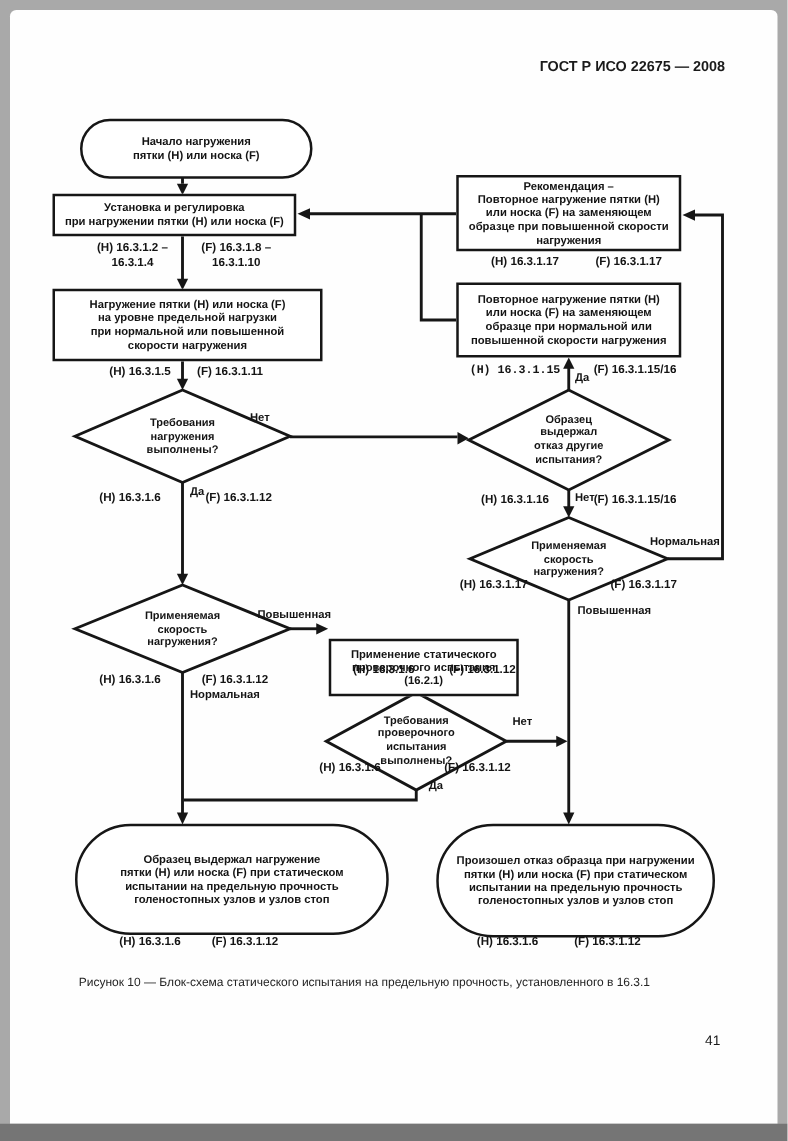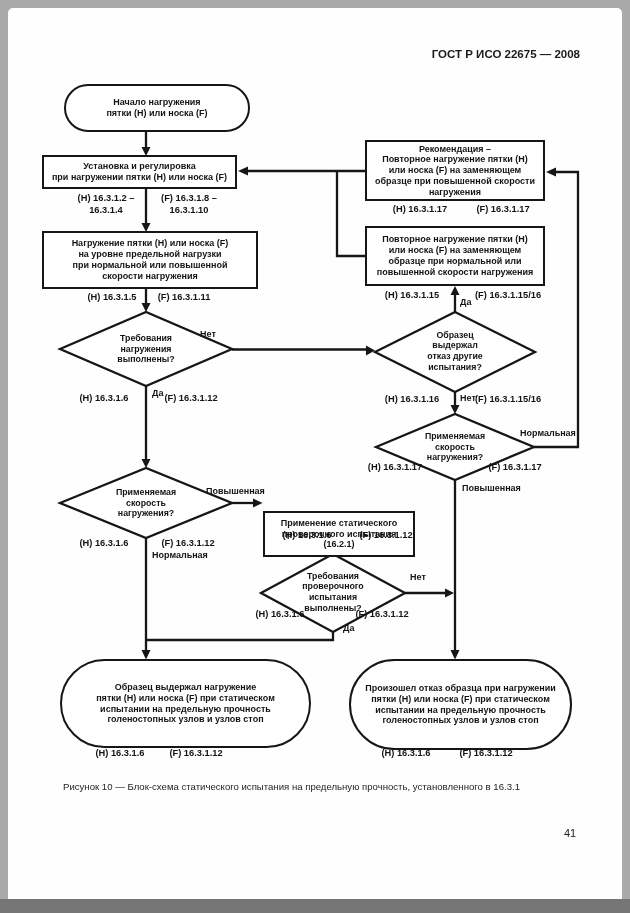--- a/index.html
+++ b/index.html
@@ -71,21 +71,21 @@
         <polygon points="60,349 146,312 232,349 146,386"></polygon>
         <polygon points="375,352 455,312 535,352 455,392"></polygon>
         <polygon points="376,447 455,414 534,447 455,480"></polygon>
         <polygon points="60,503 146,468 232,503 146,538"></polygon>
         <polygon points="261,593 333,554 405,593 333,632"></polygon>
       </g>
     </svg>
 
     <div class="hdr">ГОСТ Р ИСО 22675 — 2008</div>
 
-    <div class="pbox" style="left:64px;top:84px;width:186px;height:48px;border-radius:26px;">Начало нагружения
+    <div class="pbox" style="left:64px;top:95px;width:186px;height:48px;border-radius:26px;">Начало нагружения
 пятки (Н) или носка (F)</div>
 
     <div class="pbox" style="left:42px;top:155px;width:195px;height:34px;">Установка и регулировка
 при нагружении пятки (Н) или носка (F)</div>
 
     <div class="pbox" style="left:42px;top:231px;width:216px;height:58px;">Нагружение пятки (Н) или носка (F)
 на уровне предельной нагрузки
 при нормальной или повышенной
 скорости нагружения</div>
 
@@ -150,21 +150,21 @@
 
     <div class="rlabel" style="left:112px;top:292px;">(Н) 16.3.1.5</div>
     <div class="rlabel" style="left:184px;top:292px;">(F) 16.3.1.11</div>
 
     <div class="rlabel" style="left:104px;top:393px;">(Н) 16.3.1.6</div>
     <div class="rlabel" style="left:191px;top:393px;">(F) 16.3.1.12</div>
 
     <div class="rlabel" style="left:420px;top:204px;">(Н) 16.3.1.17</div>
     <div class="rlabel" style="left:503px;top:204px;">(F) 16.3.1.17</div>
 
-    <div class="rlabel" style="left:412px;top:290px;">(Н) 16.3.1.15</div>
+    <div class="rlabel" style="left:412px;top:290px;font-family:Liberation Mono, monospace;">(Н) 16.3.1.15</div>
     <div class="rlabel" style="left:508px;top:290px;">(F) 16.3.1.15/16</div>
 
     <div class="rlabel" style="left:412px;top:394px;">(Н) 16.3.1.16</div>
     <div class="rlabel" style="left:508px;top:394px;">(F) 16.3.1.15/16</div>
 
     <div class="rlabel" style="left:395px;top:462px;">(Н) 16.3.1.17</div>
     <div class="rlabel" style="left:515px;top:462px;">(F) 16.3.1.17</div>
 
     <div class="rlabel" style="left:104px;top:538px;">(Н) 16.3.1.6</div>
     <div class="rlabel" style="left:188px;top:538px;">(F) 16.3.1.12</div>

